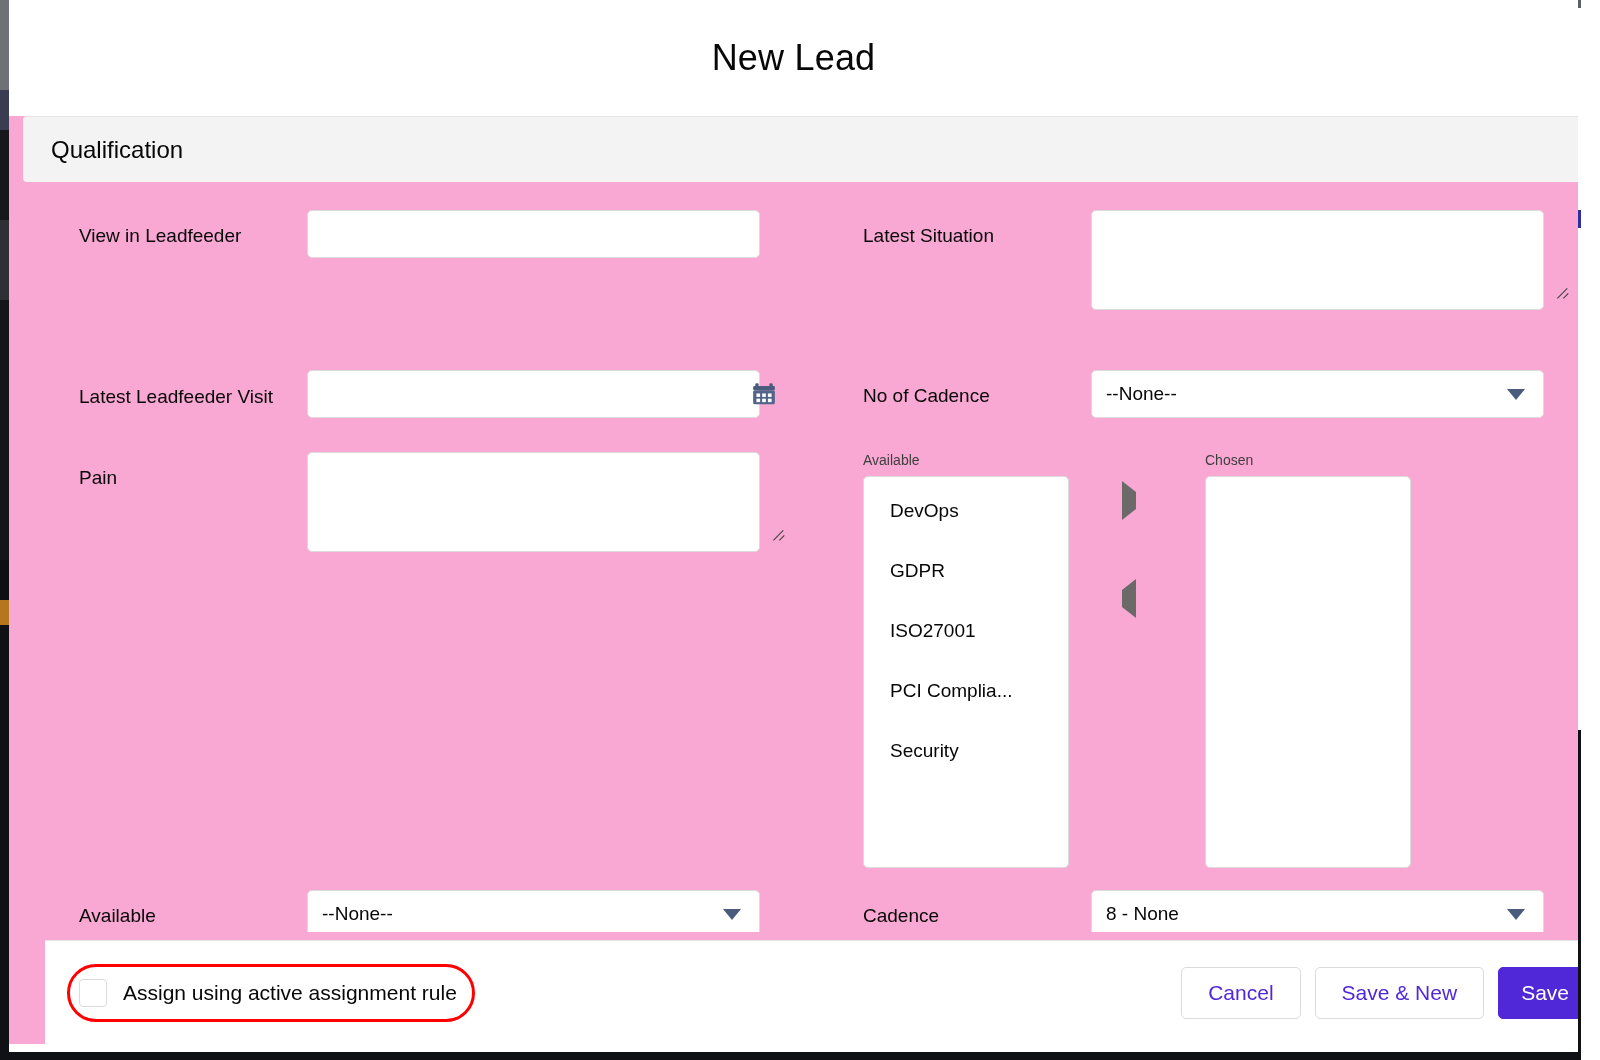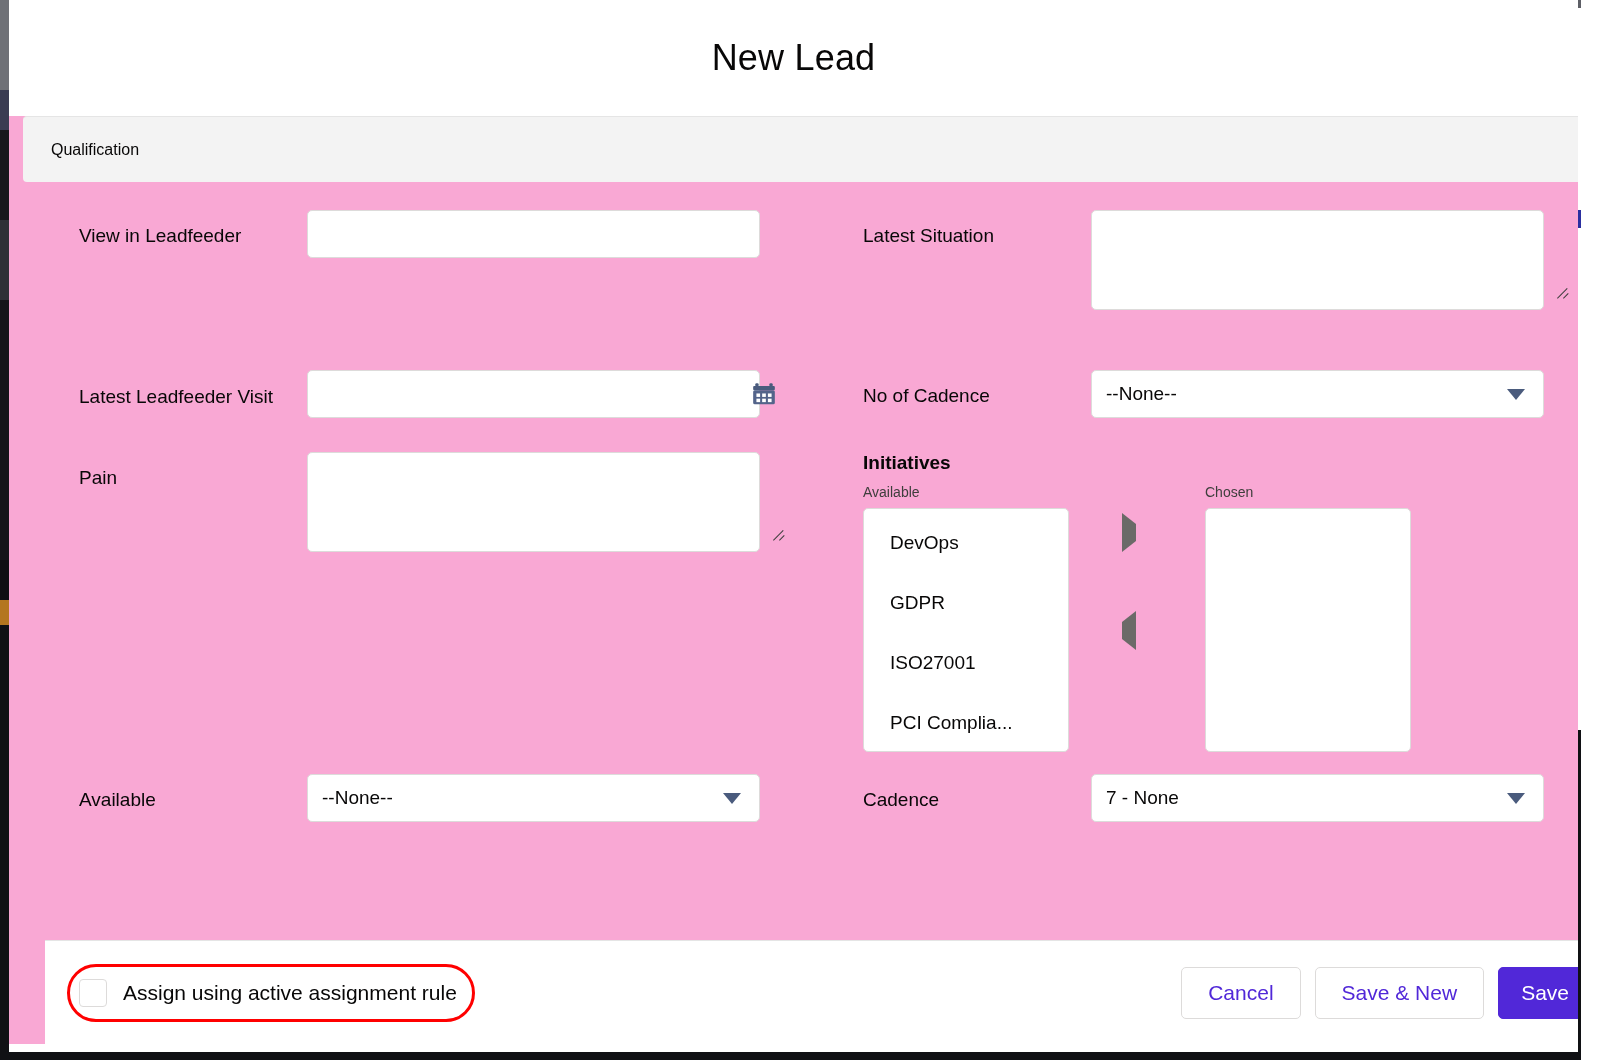--- a/index.html
+++ b/index.html
@@ -101,21 +101,21 @@
     background: #f3f3f3;
     border-top: 1px solid #e5e5e5;
     border-radius: 4px 0 0 4px;
     height: 66px;
     display: flex;
     align-items: center;
     padding-left: 28px;
     box-sizing: border-box;
   }
   .section-header-title {
-    font-size: 16px;
+    font-size: 24px;
     color: #080707;
     font-weight: 400;
   }
 
   
   .field-grid {
     position: relative;
     padding-top: 12px;
   }
   .field-row {
@@ -251,21 +251,21 @@
     align-items: flex-start;
   }
   .dual-col-label {
     font-size: 14px;
     color: #3e3e3c;
     margin-bottom: 8px;
     display: block;
   }
   .listbox {
     width: 206px;
-    height: 244px;
+    height: 392px;
     border: 1px solid #dddbda;
     border-radius: 5px;
     background: #ffffff;
     overflow: hidden;
     box-sizing: border-box;
     padding-top: 4px;
   }
   .listbox-item {
     font-size: 19px;
     color: #080707;
@@ -466,21 +466,20 @@
             <div class="field-label">Pain</div>
             <div class="field-control">
               <textarea class="sf-textarea tall" placeholder="" style=""></textarea>
               <span class="resize-grip" style="right:6px; top:76px;"></span>
             </div>
           </div>
         </div>
 
         <div class="field-col">
           <div class="dual-wrap" style="padding-left:70px;">
-            <div class="dual-title">Initiatives</div>
             <div class="dual-body">
               <div>
                 <span class="dual-col-label">Available</span>
                 <div class="listbox" id="available-listbox">
                     <div class="listbox-item">DevOps</div>
                     <div class="listbox-item">GDPR</div>
                     <div class="listbox-item">ISO27001</div>
                     <div class="listbox-item">PCI Complia...</div>
                     <div class="listbox-item">Security</div>
                   </div>
@@ -512,21 +511,21 @@
                 <span class="caret"></span>
               </div>
             </div>
           </div>
         </div>
         <div class="field-col">
           <div class="field">
             <div class="field-label">Cadence</div>
             <div class="field-control">
               <div class="sf-select">
-                <span>7 - None</span>
+                <span>8 - None</span>
                 <span class="caret"></span>
               </div>
             </div>
           </div>
         </div>
       </div>
 
     </div>
   </div>
 

